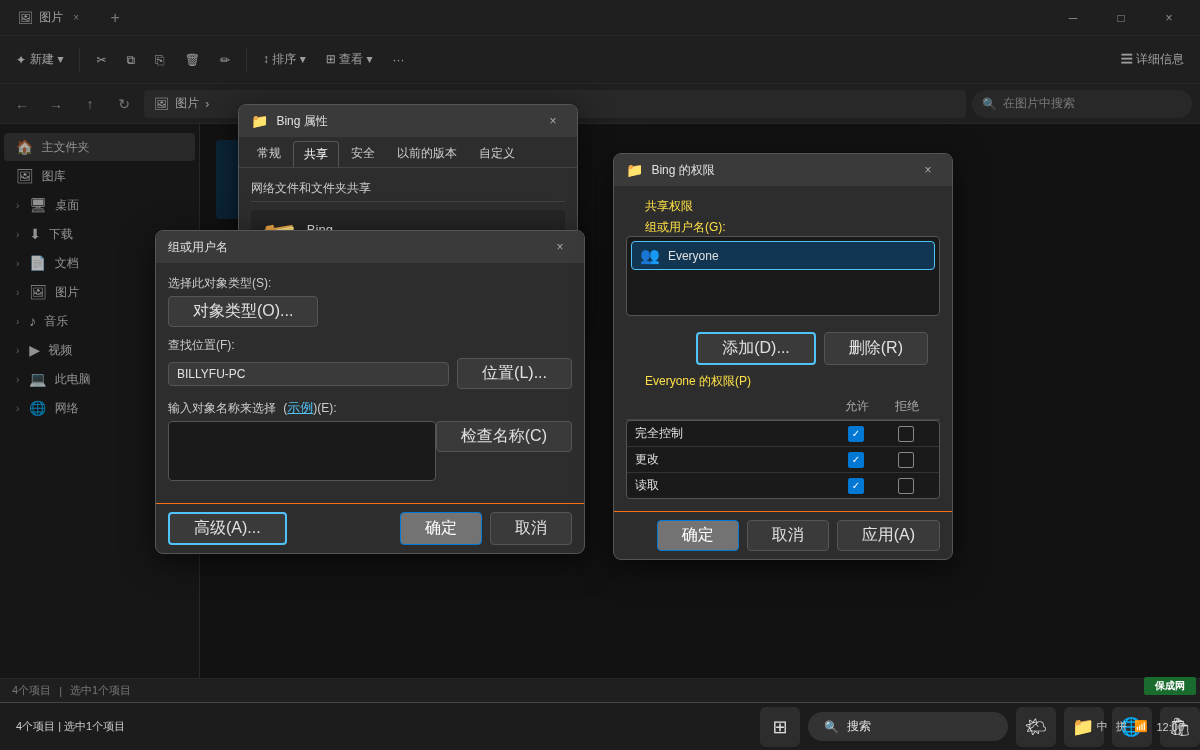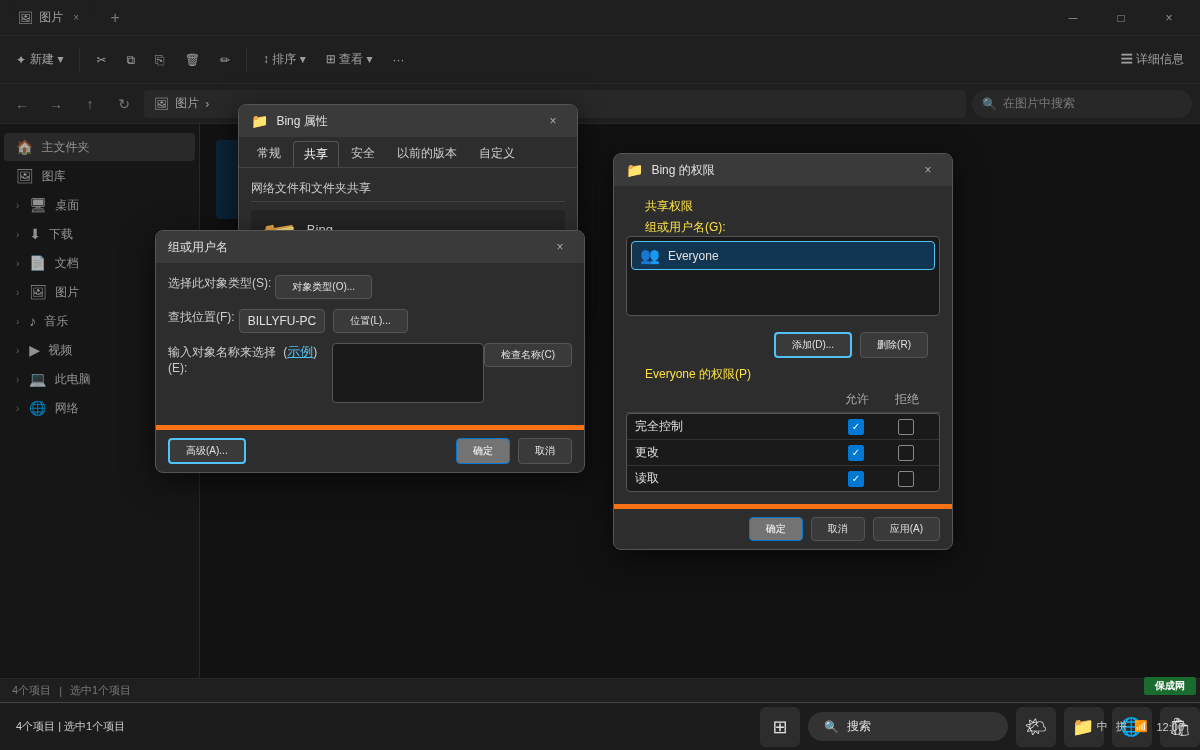--- a/index.html
+++ b/index.html
@@ -283,39 +283,39 @@
     .share-row {
       display: flex; align-items: center; gap: 8px; padding: 8px;
       background: #252525; border-radius: 4px;
     }
     .share-folder-icon { font-size: 32px; }
     .share-info { display: flex; flex-direction: column; }
     .share-name { font-size: 13px; color: #e0e0e0; }
     .share-type { font-size: 11px; color: #aaa; }
     .dialog-footer {
       display: flex; justify-content: flex-end; gap: 8px;
-      padding: 8px 12px; border-top: 5px solid #f97316;
+      padding: 8px 12px; border-top: 1px solid #f97316;
     }
     .btn {
-      padding: 4px 16px; border-radius: 4px; cursor: pointer;
-      font-size: 10px; border: 1px solid #555; background: #3a3a3a; color: #e0e0e0;
+      padding: 4px 24px; border-radius: 4px; cursor: pointer;
+      font-size: 16px; border: 1px solid #555; background: #3a3a3a; color: #e0e0e0;
     }
     .btn.primary { background: #737373; border-color: #0078d4; color: white; }
     .btn.highlighted {
       border: 2px solid #4fc3f7;
       background: #3a3a3a;
     }
 
     
     .select-user {
       top: 230px; left: 155px;
       width: 430px;
     }
     .field-row {
-      display: flex; gap: 4px; margin-bottom: 10px;
+      display: flex; flex-direction: column; gap: 4px; margin-bottom: 10px; justify-content: flex-end;
     }
     .field-label { font-size: 12px; color: #ccc; }
     .field-value {
       padding: 4px 8px; background: #3a3a3a; border-radius: 4px;
       font-size: 12px; color: #e0e0e0; border: 1px solid #555;
     }
     .field-input-area {
       flex: 1; height: 60px;
       background: #1a1a1a; border: 1px solid #555; border-radius: 4px;
     }

